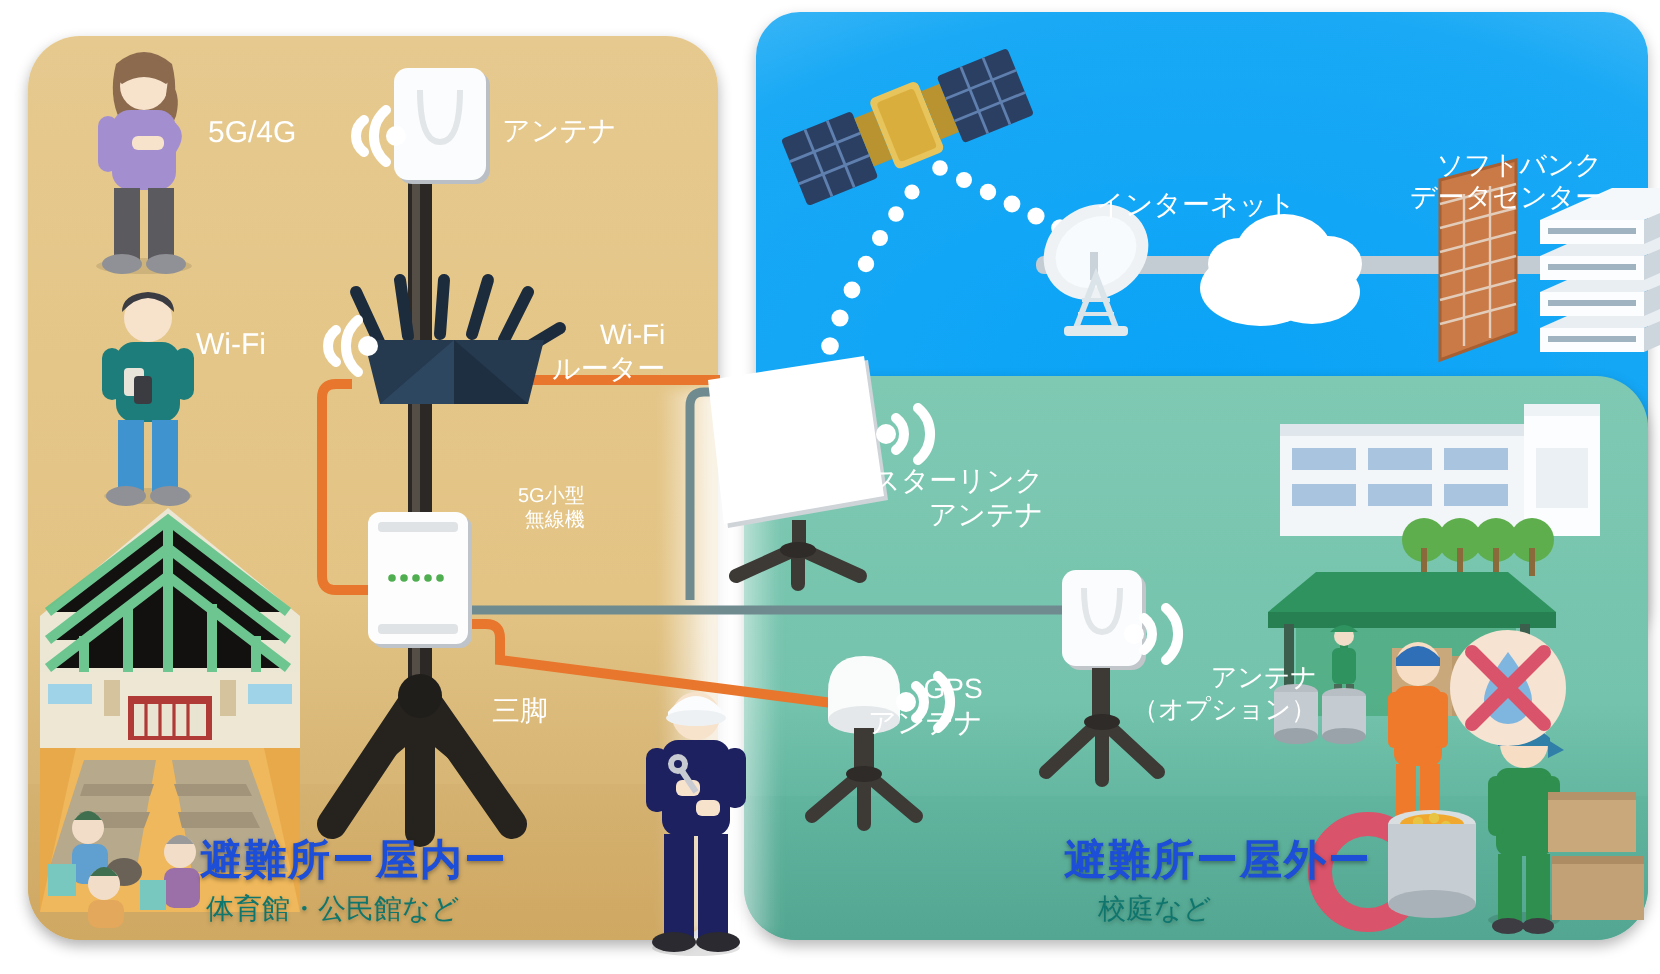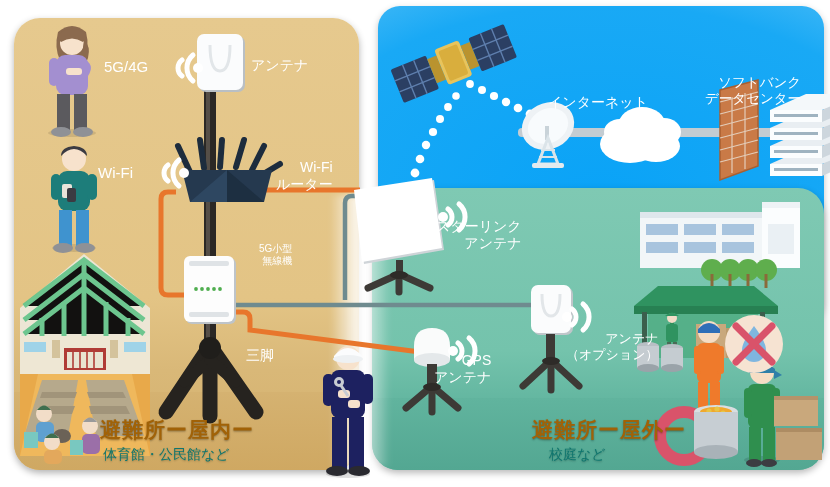--- a/index.html
+++ b/index.html
@@ -38,21 +38,21 @@
   }
   #glow-left{
     position:absolute;left:330px;top:195px;width:60px;height:272px;
     background:linear-gradient(90deg,rgba(255,255,255,0) 0%,rgba(255,255,255,.85) 45%,rgba(255,255,255,.0) 100%);
     filter:blur(3px);
   }
 
   
   .lbl{position:absolute;color:#ffffff;line-height:1.22;white-space:pre;text-align:right;}
   .zone-title{
-    position:absolute;color:#a16207;font-weight:bold;letter-spacing:1px;
+    position:absolute;color:#1d4ed8;font-weight:bold;letter-spacing:1px;
     text-shadow:0 1px 2px rgba(0,0,0,.35);
   }
   .zone-sub{position:absolute;color:#0f766e;text-shadow:0 1px 2px rgba(0,0,0,.25);}
 
   svg{display:block;overflow:visible;}
 </style>
 </head>
 <body>
 
 <div id="stage">
@@ -560,23 +560,23 @@
 
   <div class="lbl" style="left:104px;top:58px;font-size:15px;">5G/4G</div>
   <div class="lbl" style="left:251px;top:57px;font-size:14px;">アンテナ</div>
   <div class="lbl" style="left:98px;top:164px;font-size:15px;">Wi-Fi</div>
   <div class="lbl" style="left:276px;top:159px;font-size:14px;">Wi-Fi
 ルーター</div>
   <div class="lbl" style="left:259px;top:243px;font-size:10px;">5G小型
 無線機</div>
   <div class="lbl" style="left:246px;top:347px;font-size:14px;">三脚</div>
 
-  <div class="lbl" style="left:436px;top:218px;font-size:14px;">スターリンク
+  <div class="lbl" style="left:436px;top:232px;font-size:14px;">スターリンク
 アンテナ</div>
-  <div class="lbl" style="left:434px;top:352px;font-size:14px;">GPS
+  <div class="lbl" style="left:434px;top:336px;font-size:14px;">GPS
 アンテナ</div>
   <div class="lbl" style="left:566px;top:331px;font-size:13px;">アンテナ
 （オプション）</div>
 
   <div class="zone-title" style="left:100px;top:416px;font-size:21px;">避難所ー屋内ー</div>
   <div class="zone-sub" style="left:103px;top:446px;font-size:14px;">体育館・公民館など</div>
 
   <div class="zone-title" style="left:532px;top:416px;font-size:21px;">避難所ー屋外ー</div>
   <div class="zone-sub" style="left:549px;top:446px;font-size:14px;">校庭など</div>
 

